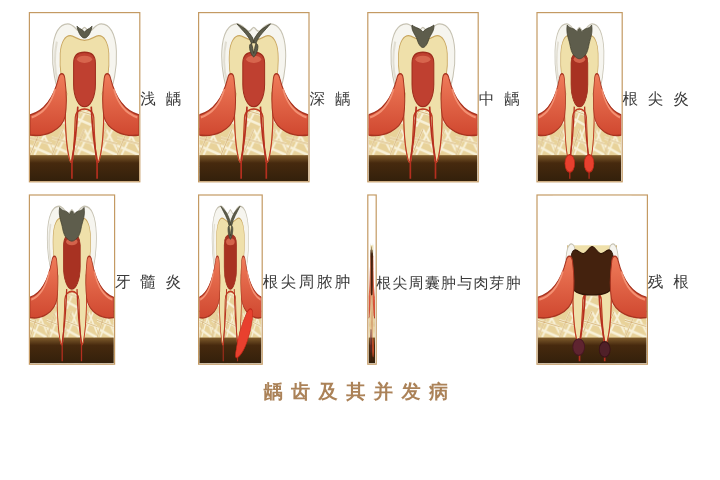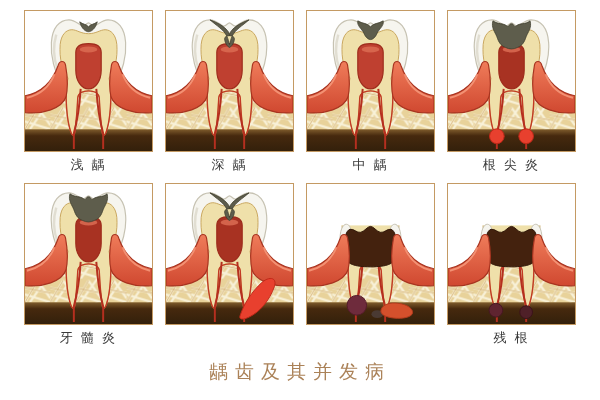--- a/index.html
+++ b/index.html
@@ -6,36 +6,36 @@
   body { background:#e8e8e8; font-family:"DejaVu Sans", sans-serif; }
   .canvas {
     width:600px; height:400px; background:#ffffff; overflow:hidden;
     position:relative; margin:0 auto;
   }
   .grid {
     display:grid; grid-template-columns:repeat(4,1fr);
     column-gap:12px; row-gap:10px;
     padding:10px 24px 0 24px;
   }
-  .cell { display:flex; flex-direction:column; align-items:center; }
+  .cell { display:flex; flex-direction:row; align-items:center; }
   .panel-frame {
     width:100%; height:142px; background:#ffffff;
     border:1.5px solid var(--border-color,#c49a63);
     overflow:hidden;
   }
   .tooth-svg { width:100%; height:100%; display:block; }
   .panel-label {
     margin-top:5px; height:16px; line-height:16px;
     font-size:13px; letter-spacing:2px; white-space:nowrap;
     color:var(--label-color,#3a3a3a);
   }
   .cell.long .panel-label { letter-spacing:1px; font-size:12.5px; }
   .main-title {
     text-align:center; margin-top:13px;
-    font-size:19px; font-weight:normal; letter-spacing:7px;
+    font-size:16px; font-weight:bold; letter-spacing:7px;
     color:var(--title-color,#ab8258);
   }
   
   .v { display:none; }
   svg[data-variant="shallow"]  .g-shallow  { display:inline; }
   svg[data-variant="moderate"] .g-moderate { display:inline; }
   svg[data-variant="deep"]     .g-deep     { display:inline; }
   svg[data-variant="abscess"]  .g-deep     { display:inline; }
   svg[data-variant="abscess"]  .g-abscess  { display:inline; }
   svg[data-variant="pulpitis"] .g-bigblob  { display:inline; }
@@ -558,20 +558,21 @@
           <circle cx="51" cy="123" r="10" fill="#6e2b3c" stroke="#541c2a" stroke-width="1"></circle>
           <ellipse cx="72" cy="132" rx="6" ry="4" fill="#4a3a33"></ellipse>
           <path d="M76,127 C78,122 85,120 93,121 C103,122 109,127 108,131 C107,135 98,137 89,136 C80,135 74,132 76,127 Z" fill="#d4502c" stroke="#b03a1c" stroke-width="1"></path>
         </g>
         <g class="v g-residual">
           <circle cx="49" cy="128" r="7" fill="#5f2430" stroke="#451722" stroke-width="1"></circle>
           <circle cx="80" cy="130" r="6.5" fill="#4f2028" stroke="#3a1219" stroke-width="1"></circle>
         </g>
       </svg>
     </div>
+    <figcaption class="panel-label">根尖周脓肿</figcaption>
   </figure>
 
   <figure class="cell long">
     <div class="panel-frame">
       <svg class="tooth-svg" viewBox="0 0 130 142" preserveAspectRatio="none" xmlns="http://www.w3.org/2000/svg" data-variant="cyst_granuloma">
         <defs>
           <pattern id="bonep" width="26" height="24" patternUnits="userSpaceOnUse">
             <rect width="26" height="24" fill="#e8d29a"></rect>
             <path d="M0,24 L13,2 M13,2 L26,20 M-2,9 L28,15 M5,24 L22,0 M0,16 L26,24" stroke="#f8f1d8" stroke-width="2.2" fill="none"></path>
             <path d="M0,24 L13,2 M-2,9 L28,15" stroke="#c89c54" stroke-width="0.7" fill="none"></path>
@@ -642,20 +643,21 @@
           <circle cx="51" cy="123" r="10" fill="#6e2b3c" stroke="#541c2a" stroke-width="1"></circle>
           <ellipse cx="72" cy="132" rx="6" ry="4" fill="#4a3a33"></ellipse>
           <path d="M76,127 C78,122 85,120 93,121 C103,122 109,127 108,131 C107,135 98,137 89,136 C80,135 74,132 76,127 Z" fill="#d4502c" stroke="#b03a1c" stroke-width="1"></path>
         </g>
         <g class="v g-residual">
           <circle cx="49" cy="128" r="7" fill="#5f2430" stroke="#451722" stroke-width="1"></circle>
           <circle cx="80" cy="130" r="6.5" fill="#4f2028" stroke="#3a1219" stroke-width="1"></circle>
         </g>
       </svg>
     </div>
+    <figcaption class="panel-label">根尖周囊肿与肉芽肿</figcaption>
   </figure>
 
   <figure class="cell">
     <div class="panel-frame">
       <svg class="tooth-svg" viewBox="0 0 130 142" preserveAspectRatio="none" xmlns="http://www.w3.org/2000/svg" data-variant="residual">
         <defs>
           <pattern id="bonep" width="26" height="24" patternUnits="userSpaceOnUse">
             <rect width="26" height="24" fill="#e8d29a"></rect>
             <path d="M0,24 L13,2 M13,2 L26,20 M-2,9 L28,15 M5,24 L22,0 M0,16 L26,24" stroke="#f8f1d8" stroke-width="2.2" fill="none"></path>
             <path d="M0,24 L13,2 M-2,9 L28,15" stroke="#c89c54" stroke-width="0.7" fill="none"></path>

